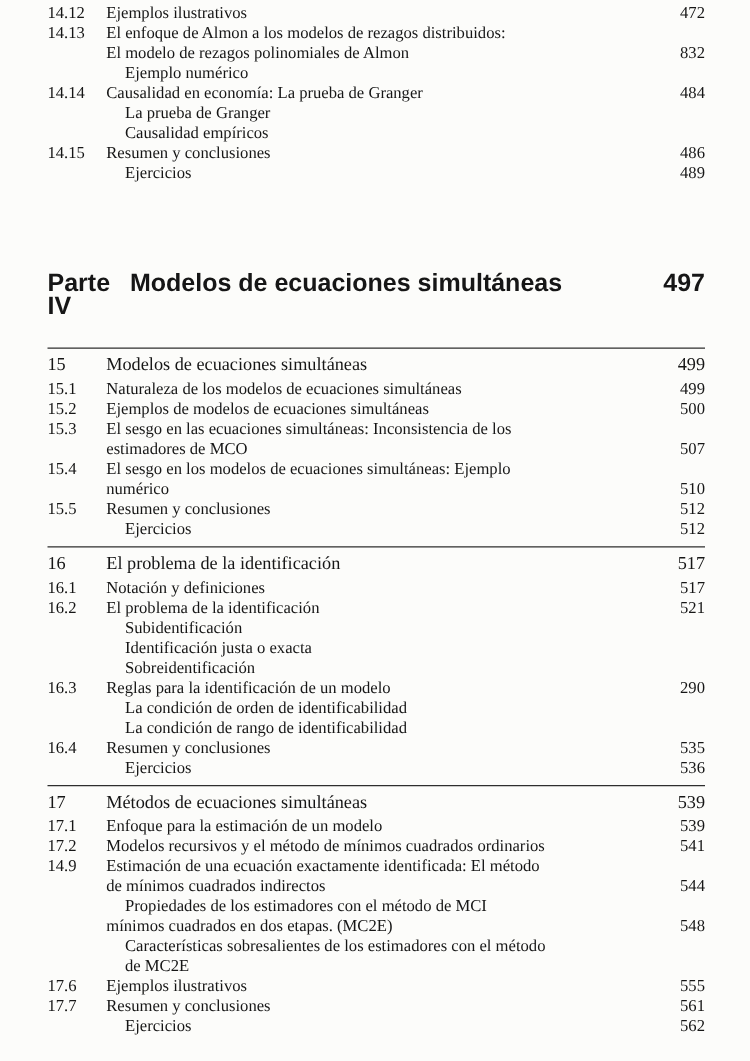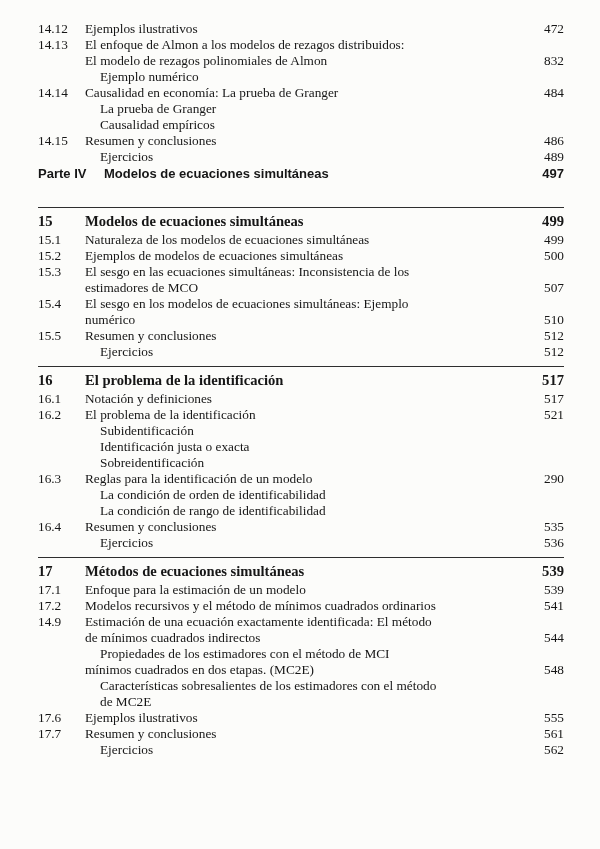--- a/index.html
+++ b/index.html
@@ -11,21 +11,21 @@
     position: relative;
     width: 600px;
     height: 849px;
     margin: 0 auto;
     background: #fcfcfa;
     color: #161616;
     font-family: "Liberation Serif", serif;
     overflow: hidden;
   }
   .content {
-    padding: 21px 36px 0 38px;
+    padding: 2px 36px 0 38px;
   }
   .row {
     display: flex;
     align-items: baseline;
     font-size: 13.3px;
     line-height: 16px;
   }
   .num {
     flex: 0 0 47px;
     width: 47px;
@@ -38,44 +38,45 @@
   }
   .pg {
     margin-left: 8px;
     min-width: 28px;
     text-align: right;
     white-space: nowrap;
   }
   .part-row {
     display: flex;
     align-items: baseline;
+    margin-top: 72px;
     font-family: "Liberation Sans", sans-serif;
     font-weight: bold;
-    font-size: 13px;
+    font-size: 20px;
     line-height: 18px;
   }
   .part-label {
     flex: 0 0 66px;
   }
   .part-title {
     flex: 1;
   }
   .chapter-block {
     margin-top: 6px;
   }
   #chapters > .chapter-block:first-child {
     margin-top: 24px;
   }
   .rule {
     border-top: 1.6px solid #2e2e2e;
     height: 0;
     margin: 0 0 4px 0;
   }
   .chapter-heading {
-    font-weight: bold;
+    font-weight: normal;
     font-size: 14.6px;
     line-height: 19px;
     margin-bottom: 1px;
   }
 </style>
 </head>
 <body>
 
 <div class="page">
   <div class="content">

